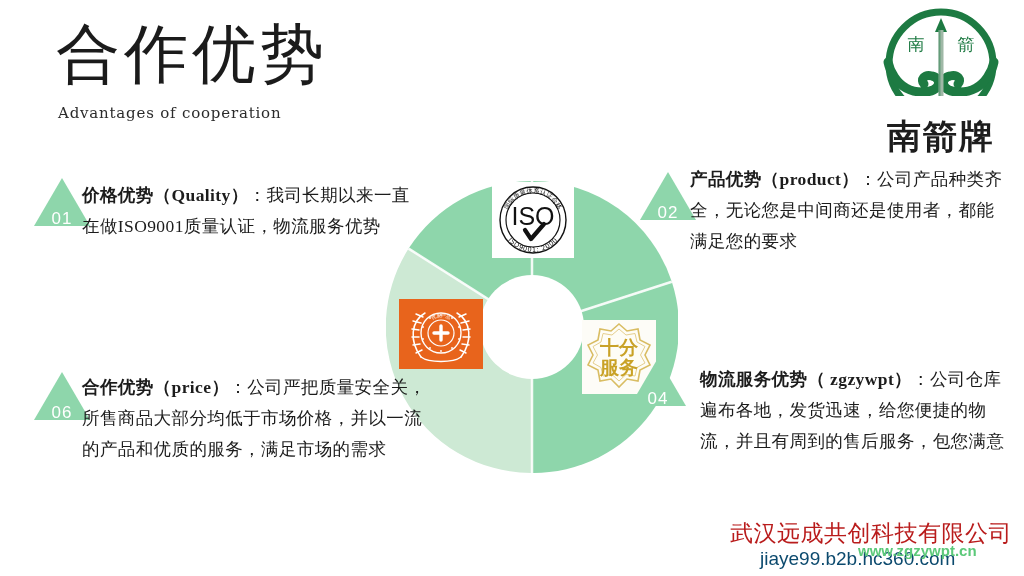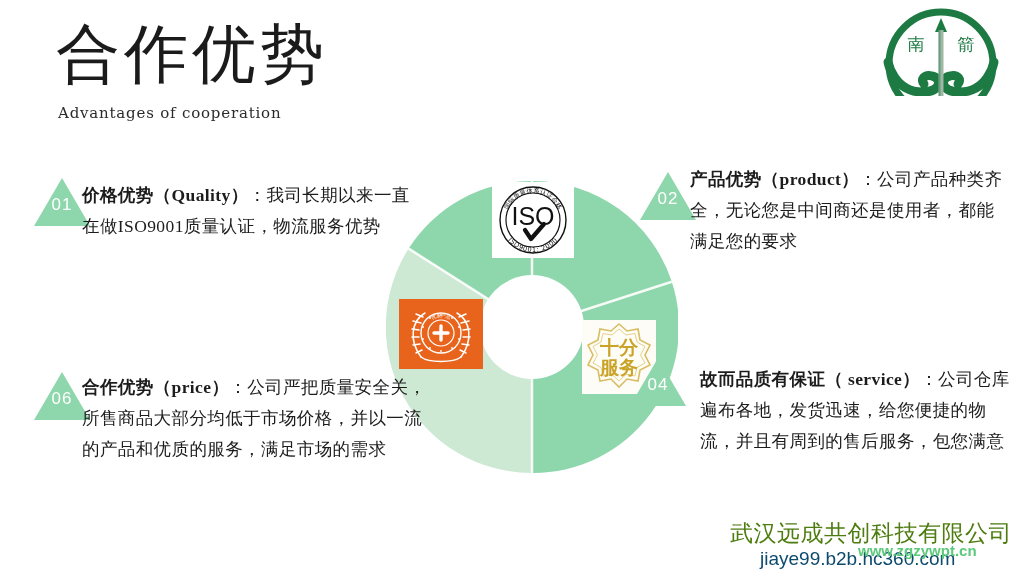--- a/index.html
+++ b/index.html
@@ -87,21 +87,21 @@
     position: absolute;
     left: 0; top: 0;
     width: 0; height: 0;
     border-left: 28px solid transparent;
     border-right: 28px solid transparent;
     border-bottom: 48px solid #8ed6ab;
   }
   .num-marker .num {
     position: absolute;
     left: 0;
-    top: 17px;
+    top: 31px;
     width: 56px;
     text-align: center;
     font-family: "Liberation Sans", "DejaVu Sans", sans-serif;
     font-size: 17px;
     font-weight: 300;
     color: #ffffff;
     letter-spacing: 1px;
   }
   #marker-01 { left: 34px;  top: 178px; }
   #marker-02 { left: 640px; top: 172px; }
@@ -125,21 +125,21 @@
   #feature-02 { left: 690px; top: 164px; width: 322px; }
   #feature-03 { left: 82px;  top: 372px; width: 348px; }
   #feature-04 { left: 700px; top: 364px; width: 312px; }
 
   
   #watermark-company {
     position: absolute;
     left: 730px; top: 518px;
     font-family: "Liberation Sans", "DejaVu Sans", sans-serif;
     font-size: 23px;
-    color: #4d7c0f;
+    color: #b91c1c;
     white-space: nowrap;
     letter-spacing: 0.5px;
   }
   #watermark-site {
     position: absolute;
     left: 858px; top: 542px;
     font-family: "Liberation Sans", "DejaVu Sans", sans-serif;
     font-size: 15px;
     font-weight: 700;
     color: #5cc97a;
@@ -174,20 +174,21 @@
 
     <rect x="0" y="90" width="122" height="24" fill="#ffffff"></rect>
 
     <polygon points="61,12 55,26 67,26" fill="#1d7a42"></polygon>
     <rect x="58.5" y="24" width="5" height="66" fill="#9fb8a6"></rect>
     <rect x="58.5" y="24" width="2" height="66" fill="#1d7a42" opacity="0.45"></rect>
 
     <text x="36" y="44" font-family="Liberation Serif, DejaVu Serif, serif" font-size="17" fill="#1d7a42" text-anchor="middle">南</text>
     <text x="86" y="44" font-family="Liberation Serif, DejaVu Serif, serif" font-size="17" fill="#1d7a42" text-anchor="middle">箭</text>
   </svg>
+  <div class="wordmark">南箭牌</div>
 </div>
 
 <svg id="donut-chart" viewBox="0 0 292 292">
 
   <path d="M146 146 L146 0 A146 146 0 0 0 22.6 67.6 Z" fill="#8ed6ab"></path>
 
   <path d="M146 146 L146 0 A146 146 0 0 1 285.8 100.8 Z" fill="#8ed6ab"></path>
 
   <path d="M146 146 L22.6 67.6 A146 146 0 0 0 146 292 Z" fill="#cde9d4"></path>
 
@@ -278,17 +279,17 @@
   <div class="tri"></div>
   <div class="num">04</div>
 </div>
 
 <div class="feature-text" id="feature-01"><span class="lead">价格优势（Quality）</span><span>：我司长期以来一直在做ISO9001质量认证，物流服务优势</span></div>
 
 <div class="feature-text" id="feature-02"><span class="lead">产品优势（product）</span><span>：公司产品种类齐全，无论您是中间商还是使用者，都能满足您的要求</span></div>
 
 <div class="feature-text" id="feature-03"><span class="lead">合作优势（price）</span><span>：公司严把质量安全关，所售商品大部分均低于市场价格，并以一流的产品和优质的服务，满足市场的需求</span></div>
 
-<div class="feature-text" id="feature-04"><span class="lead">故而品质有保证（ service）</span><span>：公司仓库遍布各地，发货迅速，给您便捷的物流，并且有周到的售后服务，包您满意</span></div>
+<div class="feature-text" id="feature-04"><span class="lead">物流服务优势（ zgzywpt）</span><span>：公司仓库遍布各地，发货迅速，给您便捷的物流，并且有周到的售后服务，包您满意</span></div>
 
 <div id="watermark-company">武汉远成共创科技有限公司</div>
 <div id="watermark-b2b">jiaye99.b2b.hc360.com</div>
 <div id="watermark-site">www.zgzywpt.cn</div>
 
 </body></html>

